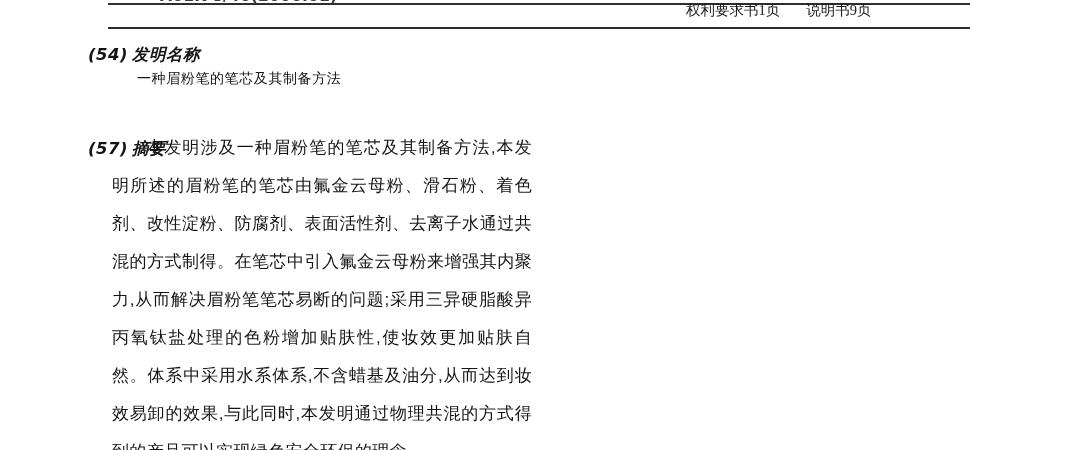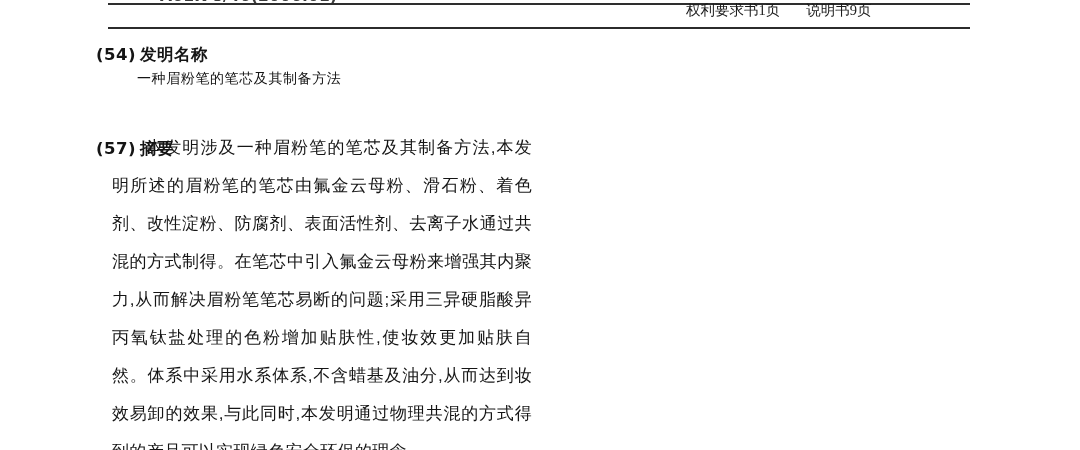--- a/index.html
+++ b/index.html
@@ -72,21 +72,22 @@
     left: 108px;
     top: 27px;
     width: 862px;
     height: 2px;
     background: #2b2b2b;
   }
 
   
   .section {
     position: absolute;
-    left: 96px;
+    left: 88px;
+    font-style: italic;
   }
   .sec-title {
     font-family: "DejaVu Sans", "Liberation Sans", sans-serif;
     font-size: 16.5px;
     font-weight: bold;
     color: #151515;
     white-space: nowrap;
     letter-spacing: 0.5px;
   }
   .sec-title .num {

